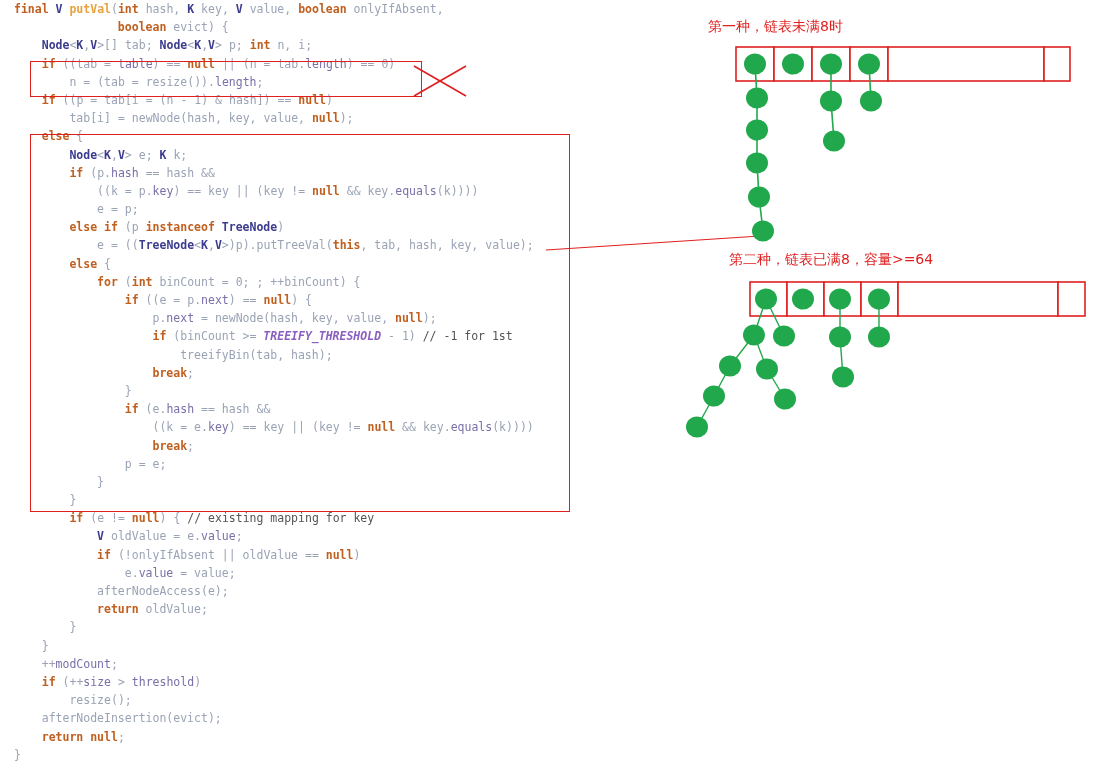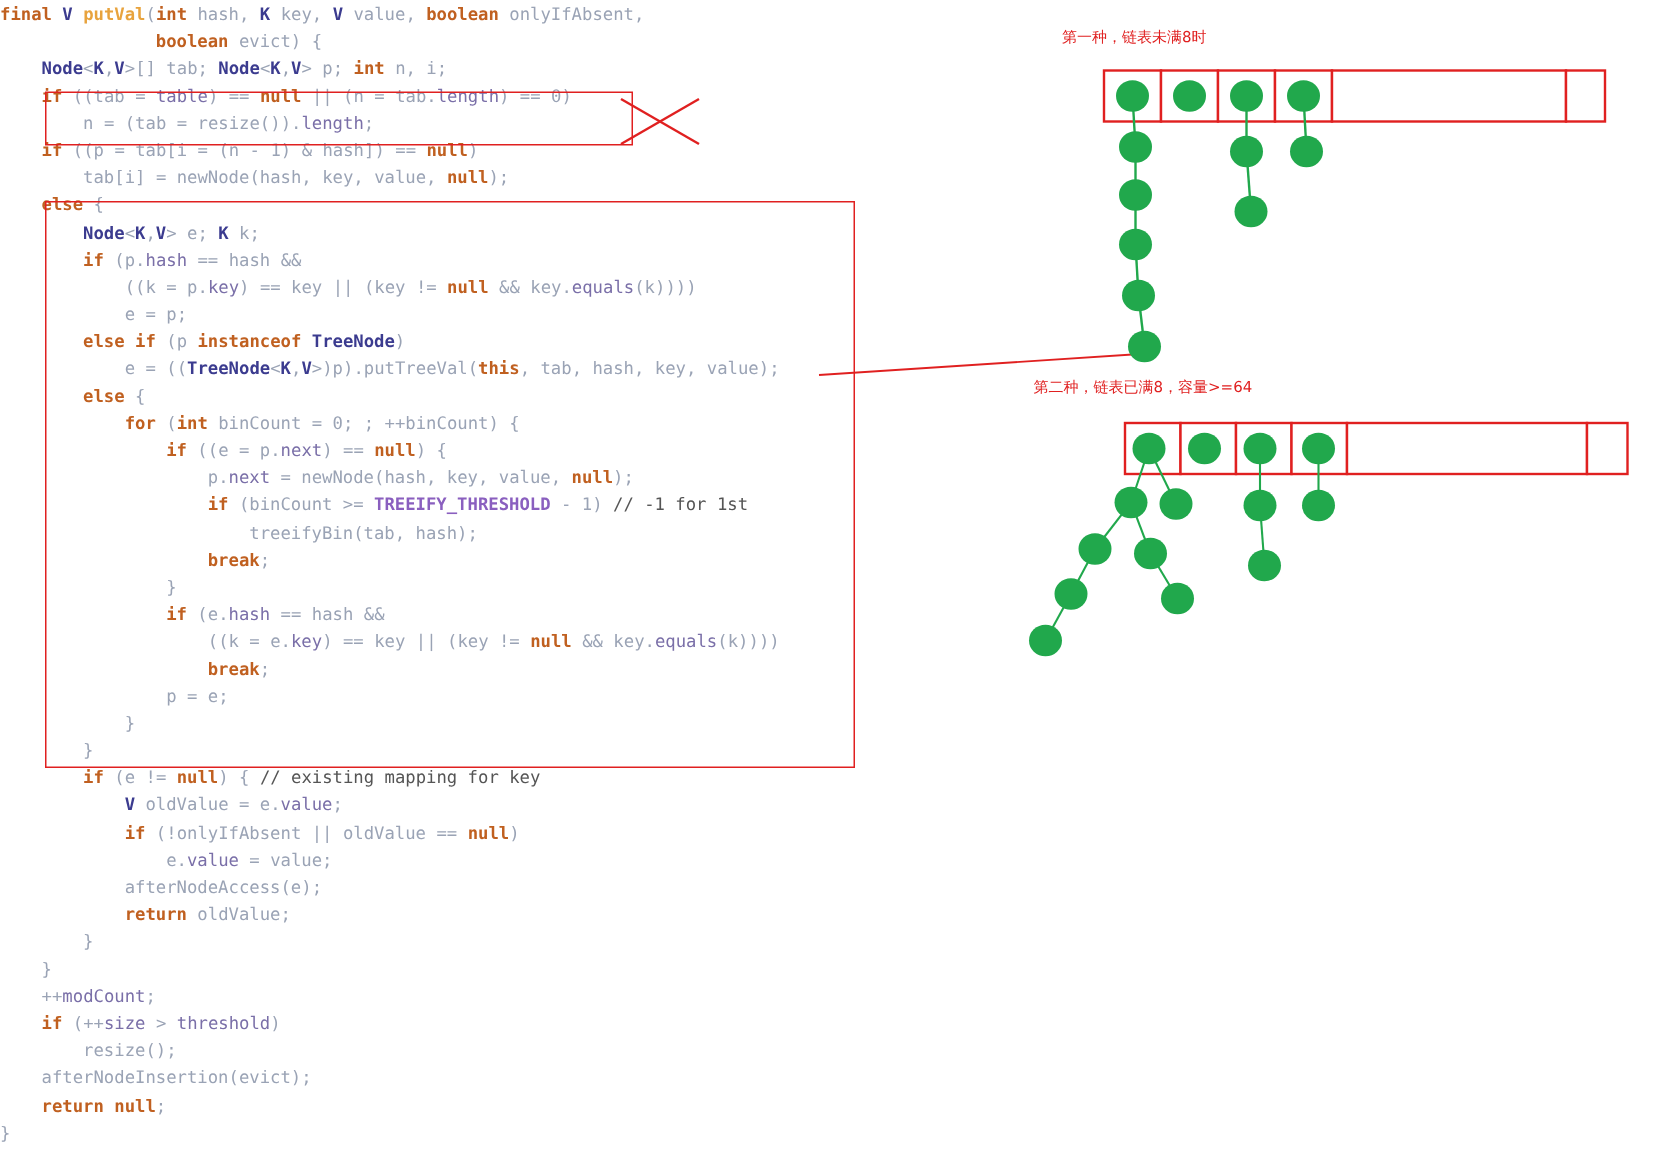--- a/index.html
+++ b/index.html
@@ -15,42 +15,42 @@
   
   .code{
     position:absolute;left:0;top:0;width:610px;
     font-family:"DejaVu Sans Mono","Liberation Mono",monospace;
     font-size:11.5px;
     line-height:18.2px;
     white-space:pre;
     color:#8a93a8;
   }
   .code .ln{display:block;height:18.2px;}
-  .pad{}
+  .pad{padding-left:14px;}
 
   
   .kw{color:#c06020;font-weight:bold;}     
   .fn{color:#e8a33d;font-weight:bold;}     
   .typ{color:#3b3b8f;font-weight:bold;}    
   .id{color:#9aa3b5;}                      
   .fld{color:#7a6fa8;font-weight:normal;}    
   .op{color:#9aa3b5;}
   .cmt{color:#555555;}
-  .cst{color:#8a5fbf;font-weight:bold;}
+  .cst{color:#8a5fbf;font-style:italic;font-weight:bold;}
 
   
   .redbox{position:absolute;border:1.6px solid #e02020;box-sizing:border-box;}
 
   svg.overlay{position:absolute;left:0;top:0;width:1115px;height:768px;pointer-events:none;}
 
   
   .diagram-title{
     position:absolute;
     font-family:"DejaVu Sans","Liberation Sans",sans-serif;
-    font-size:10px;color:#e02020;white-space:nowrap;
+    font-size:14px;color:#e02020;white-space:nowrap;
   }
 </style>
 </head>
 <body>
 
 <div id="root">
 
   <div class="code" id="code-listing"><span class="ln"><span class="pad"><span class="kw">final</span> <span class="typ">V</span> <span class="fn">putVal</span><span class="op">(</span><span class="kw">int</span> <span class="id">hash</span><span class="op">,</span> <span class="typ">K</span> <span class="id">key</span><span class="op">,</span> <span class="typ">V</span> <span class="id">value</span><span class="op">,</span> <span class="kw">boolean</span> <span class="id">onlyIfAbsent</span><span class="op">,</span></span></span><span class="ln"><span class="pad">               <span class="kw">boolean</span> <span class="id">evict</span><span class="op">)</span> <span class="op">{</span></span></span><span class="ln"><span class="pad">    <span class="typ">Node</span><span class="op">&lt;</span><span class="typ">K</span><span class="op">,</span><span class="typ">V</span><span class="op">&gt;</span><span class="op">[</span><span class="op">]</span> <span class="id">tab</span><span class="op">;</span> <span class="typ">Node</span><span class="op">&lt;</span><span class="typ">K</span><span class="op">,</span><span class="typ">V</span><span class="op">&gt;</span> <span class="id">p</span><span class="op">;</span> <span class="kw">int</span> <span class="id">n</span><span class="op">,</span> <span class="id">i</span><span class="op">;</span></span></span><span class="ln"><span class="pad">    <span class="kw">if</span> <span class="op">(</span><span class="op">(</span><span class="id">tab</span> <span class="op">=</span> <span class="fld">table</span><span class="op">)</span> <span class="op">=</span><span class="op">=</span> <span class="kw">null</span> <span class="op">|</span><span class="op">|</span> <span class="op">(</span><span class="id">n</span> <span class="op">=</span> <span class="id">tab</span><span class="op">.</span><span class="fld">length</span><span class="op">)</span> <span class="op">=</span><span class="op">=</span> <span class="op">0</span><span class="op">)</span></span></span><span class="ln"><span class="pad">        <span class="id">n</span> <span class="op">=</span> <span class="op">(</span><span class="id">tab</span> <span class="op">=</span> <span class="id">resize</span><span class="op">(</span><span class="op">)</span><span class="op">)</span><span class="op">.</span><span class="fld">length</span><span class="op">;</span></span></span><span class="ln"><span class="pad">    <span class="kw">if</span> <span class="op">(</span><span class="op">(</span><span class="id">p</span> <span class="op">=</span> <span class="id">tab</span><span class="op">[</span><span class="id">i</span> <span class="op">=</span> <span class="op">(</span><span class="id">n</span> <span class="op">-</span> <span class="op">1</span><span class="op">)</span> <span class="op">&amp;</span> <span class="id">hash</span><span class="op">]</span><span class="op">)</span> <span class="op">=</span><span class="op">=</span> <span class="kw">null</span><span class="op">)</span></span></span><span class="ln"><span class="pad">        <span class="id">tab</span><span class="op">[</span><span class="id">i</span><span class="op">]</span> <span class="op">=</span> <span class="id">newNode</span><span class="op">(</span><span class="id">hash</span><span class="op">,</span> <span class="id">key</span><span class="op">,</span> <span class="id">value</span><span class="op">,</span> <span class="kw">null</span><span class="op">)</span><span class="op">;</span></span></span><span class="ln"><span class="pad">    <span class="kw">else</span> <span class="op">{</span></span></span><span class="ln"><span class="pad">        <span class="typ">Node</span><span class="op">&lt;</span><span class="typ">K</span><span class="op">,</span><span class="typ">V</span><span class="op">&gt;</span> <span class="id">e</span><span class="op">;</span> <span class="typ">K</span> <span class="id">k</span><span class="op">;</span></span></span><span class="ln"><span class="pad">        <span class="kw">if</span> <span class="op">(</span><span class="id">p</span><span class="op">.</span><span class="fld">hash</span> <span class="op">=</span><span class="op">=</span> <span class="id">hash</span> <span class="op">&amp;</span><span class="op">&amp;</span></span></span><span class="ln"><span class="pad">            <span class="op">(</span><span class="op">(</span><span class="id">k</span> <span class="op">=</span> <span class="id">p</span><span class="op">.</span><span class="fld">key</span><span class="op">)</span> <span class="op">=</span><span class="op">=</span> <span class="id">key</span> <span class="op">|</span><span class="op">|</span> <span class="op">(</span><span class="id">key</span> <span class="op">!</span><span class="op">=</span> <span class="kw">null</span> <span class="op">&amp;</span><span class="op">&amp;</span> <span class="id">key</span><span class="op">.</span><span class="fld">equals</span><span class="op">(</span><span class="id">k</span><span class="op">)</span><span class="op">)</span><span class="op">)</span><span class="op">)</span></span></span><span class="ln"><span class="pad">            <span class="id">e</span> <span class="op">=</span> <span class="id">p</span><span class="op">;</span></span></span><span class="ln"><span class="pad">        <span class="kw">else</span> <span class="kw">if</span> <span class="op">(</span><span class="id">p</span> <span class="kw">instanceof</span> <span class="typ">TreeNode</span><span class="op">)</span></span></span><span class="ln"><span class="pad">            <span class="id">e</span> <span class="op">=</span> <span class="op">(</span><span class="op">(</span><span class="typ">TreeNode</span><span class="op">&lt;</span><span class="typ">K</span><span class="op">,</span><span class="typ">V</span><span class="op">&gt;</span><span class="op">)</span><span class="id">p</span><span class="op">)</span><span class="op">.</span><span class="id">putTreeVal</span><span class="op">(</span><span class="kw">this</span><span class="op">,</span> <span class="id">tab</span><span class="op">,</span> <span class="id">hash</span><span class="op">,</span> <span class="id">key</span><span class="op">,</span> <span class="id">value</span><span class="op">)</span><span class="op">;</span></span></span><span class="ln"><span class="pad">        <span class="kw">else</span> <span class="op">{</span></span></span><span class="ln"><span class="pad">            <span class="kw">for</span> <span class="op">(</span><span class="kw">int</span> <span class="id">binCount</span> <span class="op">=</span> <span class="op">0</span><span class="op">;</span> <span class="op">;</span> <span class="op">+</span><span class="op">+</span><span class="id">binCount</span><span class="op">)</span> <span class="op">{</span></span></span><span class="ln"><span class="pad">                <span class="kw">if</span> <span class="op">(</span><span class="op">(</span><span class="id">e</span> <span class="op">=</span> <span class="id">p</span><span class="op">.</span><span class="fld">next</span><span class="op">)</span> <span class="op">=</span><span class="op">=</span> <span class="kw">null</span><span class="op">)</span> <span class="op">{</span></span></span><span class="ln"><span class="pad">                    <span class="id">p</span><span class="op">.</span><span class="fld">next</span> <span class="op">=</span> <span class="id">newNode</span><span class="op">(</span><span class="id">hash</span><span class="op">,</span> <span class="id">key</span><span class="op">,</span> <span class="id">value</span><span class="op">,</span> <span class="kw">null</span><span class="op">)</span><span class="op">;</span></span></span><span class="ln"><span class="pad">                    <span class="kw">if</span> <span class="op">(</span><span class="id">binCount</span> <span class="op">&gt;</span><span class="op">=</span> <span class="cst">TREEIFY_THRESHOLD</span> <span class="op">-</span> <span class="op">1</span><span class="op">)</span> <span class="cmt">// -1 for 1st</span></span></span><span class="ln"><span class="pad">                        <span class="id">treeifyBin</span><span class="op">(</span><span class="id">tab</span><span class="op">,</span> <span class="id">hash</span><span class="op">)</span><span class="op">;</span></span></span><span class="ln"><span class="pad">                    <span class="kw">break</span><span class="op">;</span></span></span><span class="ln"><span class="pad">                <span class="op">}</span></span></span><span class="ln"><span class="pad">                <span class="kw">if</span> <span class="op">(</span><span class="id">e</span><span class="op">.</span><span class="fld">hash</span> <span class="op">=</span><span class="op">=</span> <span class="id">hash</span> <span class="op">&amp;</span><span class="op">&amp;</span></span></span><span class="ln"><span class="pad">                    <span class="op">(</span><span class="op">(</span><span class="id">k</span> <span class="op">=</span> <span class="id">e</span><span class="op">.</span><span class="fld">key</span><span class="op">)</span> <span class="op">=</span><span class="op">=</span> <span class="id">key</span> <span class="op">|</span><span class="op">|</span> <span class="op">(</span><span class="id">key</span> <span class="op">!</span><span class="op">=</span> <span class="kw">null</span> <span class="op">&amp;</span><span class="op">&amp;</span> <span class="id">key</span><span class="op">.</span><span class="fld">equals</span><span class="op">(</span><span class="id">k</span><span class="op">)</span><span class="op">)</span><span class="op">)</span><span class="op">)</span></span></span><span class="ln"><span class="pad">                    <span class="kw">break</span><span class="op">;</span></span></span><span class="ln"><span class="pad">                <span class="id">p</span> <span class="op">=</span> <span class="id">e</span><span class="op">;</span></span></span><span class="ln"><span class="pad">            <span class="op">}</span></span></span><span class="ln"><span class="pad">        <span class="op">}</span></span></span><span class="ln"><span class="pad">        <span class="kw">if</span> <span class="op">(</span><span class="id">e</span> <span class="op">!</span><span class="op">=</span> <span class="kw">null</span><span class="op">)</span> <span class="op">{</span> <span class="cmt">// existing mapping for key</span></span></span><span class="ln"><span class="pad">            <span class="typ">V</span> <span class="id">oldValue</span> <span class="op">=</span> <span class="id">e</span><span class="op">.</span><span class="fld">value</span><span class="op">;</span></span></span><span class="ln"><span class="pad">            <span class="kw">if</span> <span class="op">(</span><span class="op">!</span><span class="id">onlyIfAbsent</span> <span class="op">|</span><span class="op">|</span> <span class="id">oldValue</span> <span class="op">=</span><span class="op">=</span> <span class="kw">null</span><span class="op">)</span></span></span><span class="ln"><span class="pad">                <span class="id">e</span><span class="op">.</span><span class="fld">value</span> <span class="op">=</span> <span class="id">value</span><span class="op">;</span></span></span><span class="ln"><span class="pad">            <span class="id">afterNodeAccess</span><span class="op">(</span><span class="id">e</span><span class="op">)</span><span class="op">;</span></span></span><span class="ln"><span class="pad">            <span class="kw">return</span> <span class="id">oldValue</span><span class="op">;</span></span></span><span class="ln"><span class="pad">        <span class="op">}</span></span></span><span class="ln"><span class="pad">    <span class="op">}</span></span></span><span class="ln"><span class="pad">    <span class="op">+</span><span class="op">+</span><span class="fld">modCount</span><span class="op">;</span></span></span><span class="ln"><span class="pad">    <span class="kw">if</span> <span class="op">(</span><span class="op">+</span><span class="op">+</span><span class="fld">size</span> <span class="op">&gt;</span> <span class="fld">threshold</span><span class="op">)</span></span></span><span class="ln"><span class="pad">        <span class="id">resize</span><span class="op">(</span><span class="op">)</span><span class="op">;</span></span></span><span class="ln"><span class="pad">    <span class="id">afterNodeInsertion</span><span class="op">(</span><span class="id">evict</span><span class="op">)</span><span class="op">;</span></span></span><span class="ln"><span class="pad">    <span class="kw">return</span> <span class="kw">null</span><span class="op">;</span></span></span><span class="ln"><span class="pad"><span class="op">}</span></span></span></div>
 
   <div class="redbox" style="left:30px;top:61px;width:392px;height:36px;"></div>
@@ -140,15 +140,15 @@
       <ellipse cx="840" cy="299" rx="11" ry="10.5"></ellipse>
       <ellipse cx="840" cy="337" rx="11" ry="10.5"></ellipse>
       <ellipse cx="843" cy="377" rx="11" ry="10.5"></ellipse>
       <ellipse cx="879" cy="299" rx="11" ry="10.5"></ellipse>
       <ellipse cx="879" cy="337" rx="11" ry="10.5"></ellipse>
     </g>
   </svg>
 
   <div class="diagram-title" style="left:708px;top:18px;">第一种，链表未满8时</div>
 
-  <div class="diagram-title" style="left:689px;top:251px;">第二种，链表已满8，容量&gt;=64</div>
+  <div class="diagram-title" style="left:729px;top:251px;">第二种，链表已满8，容量&gt;=64</div>
 
 </div>
 
 </body></html>

